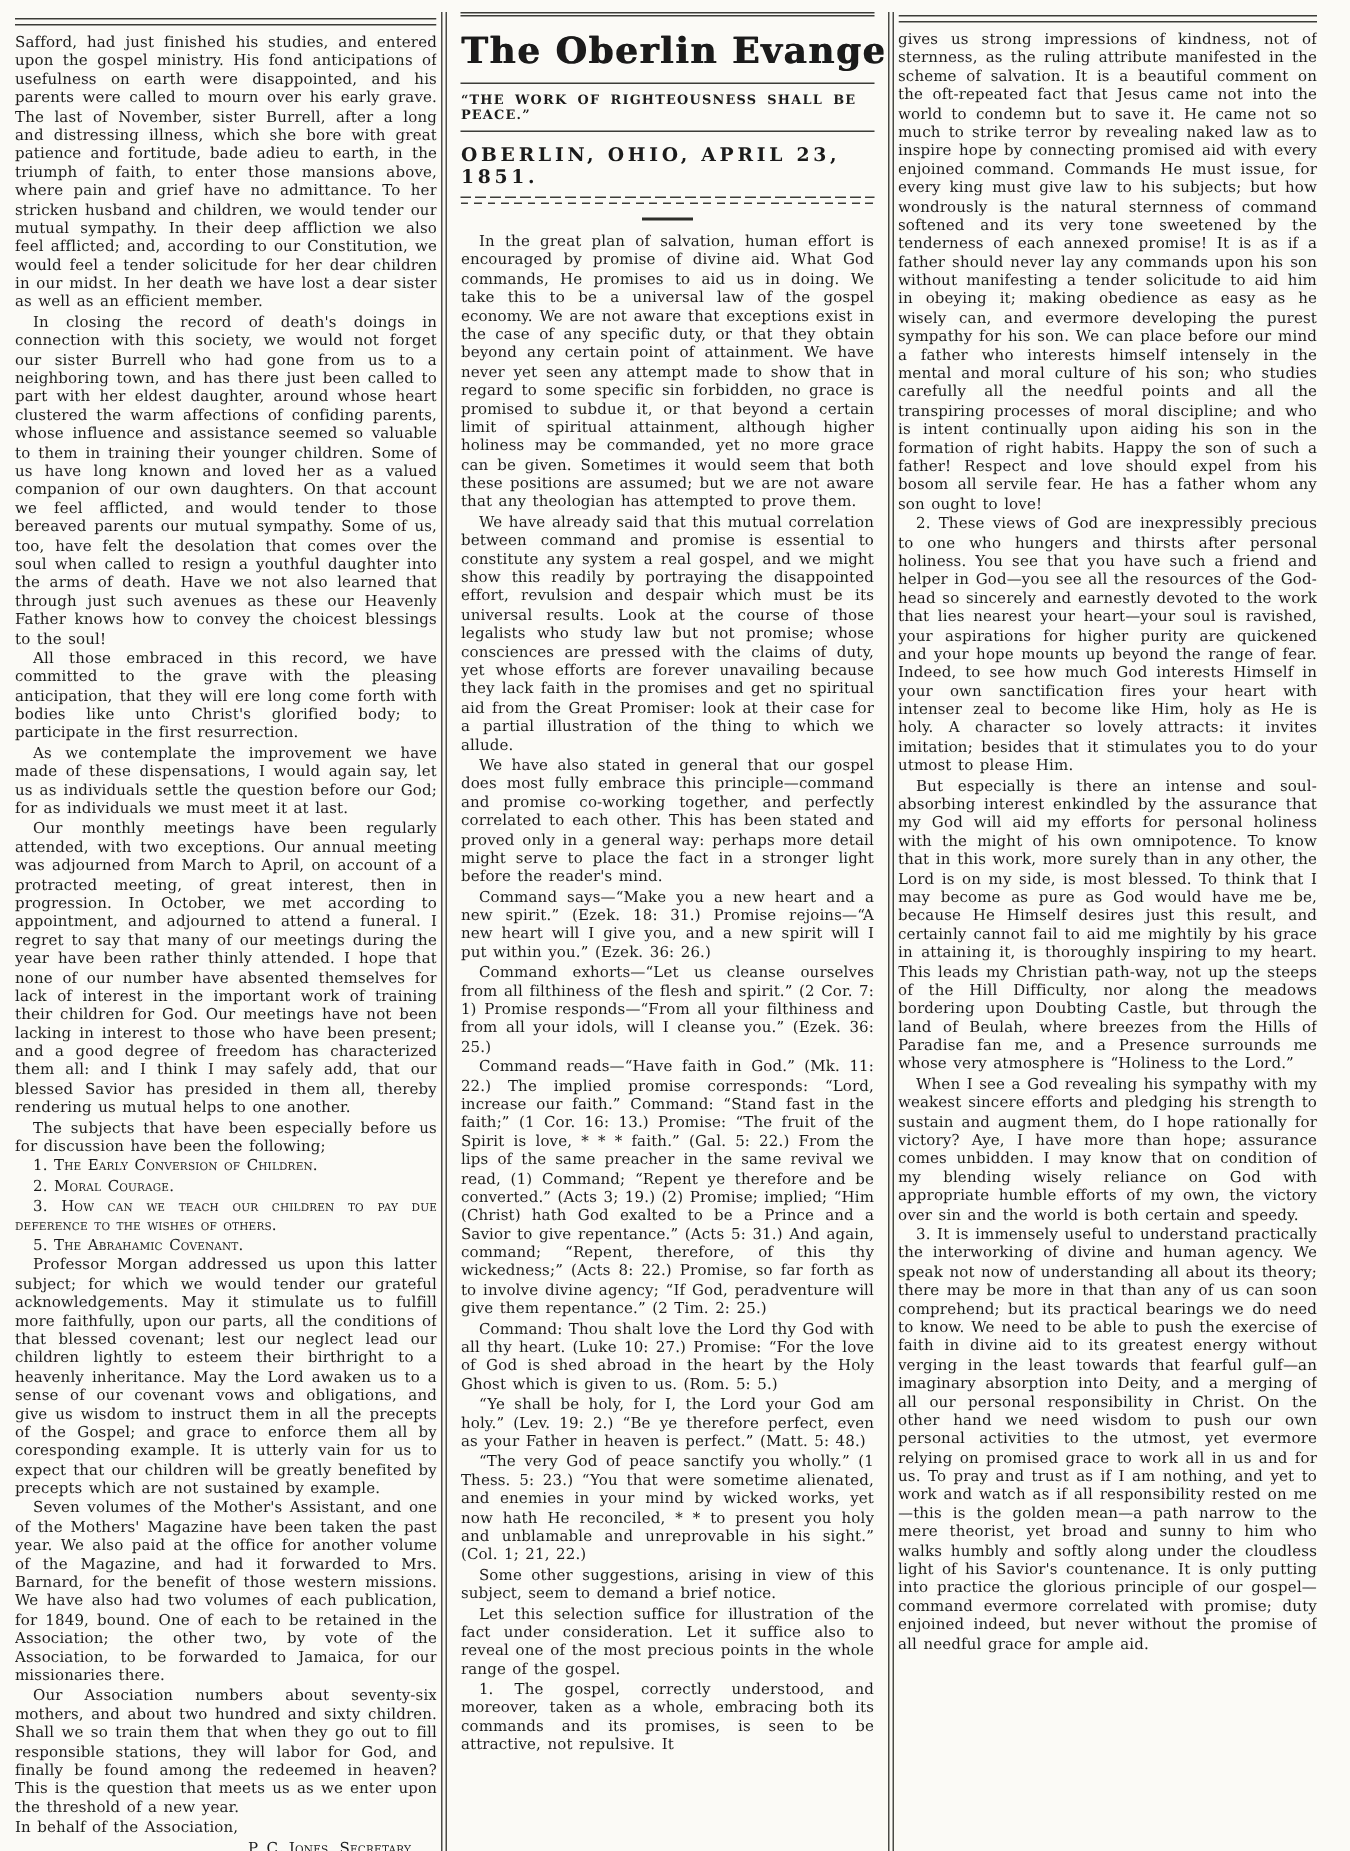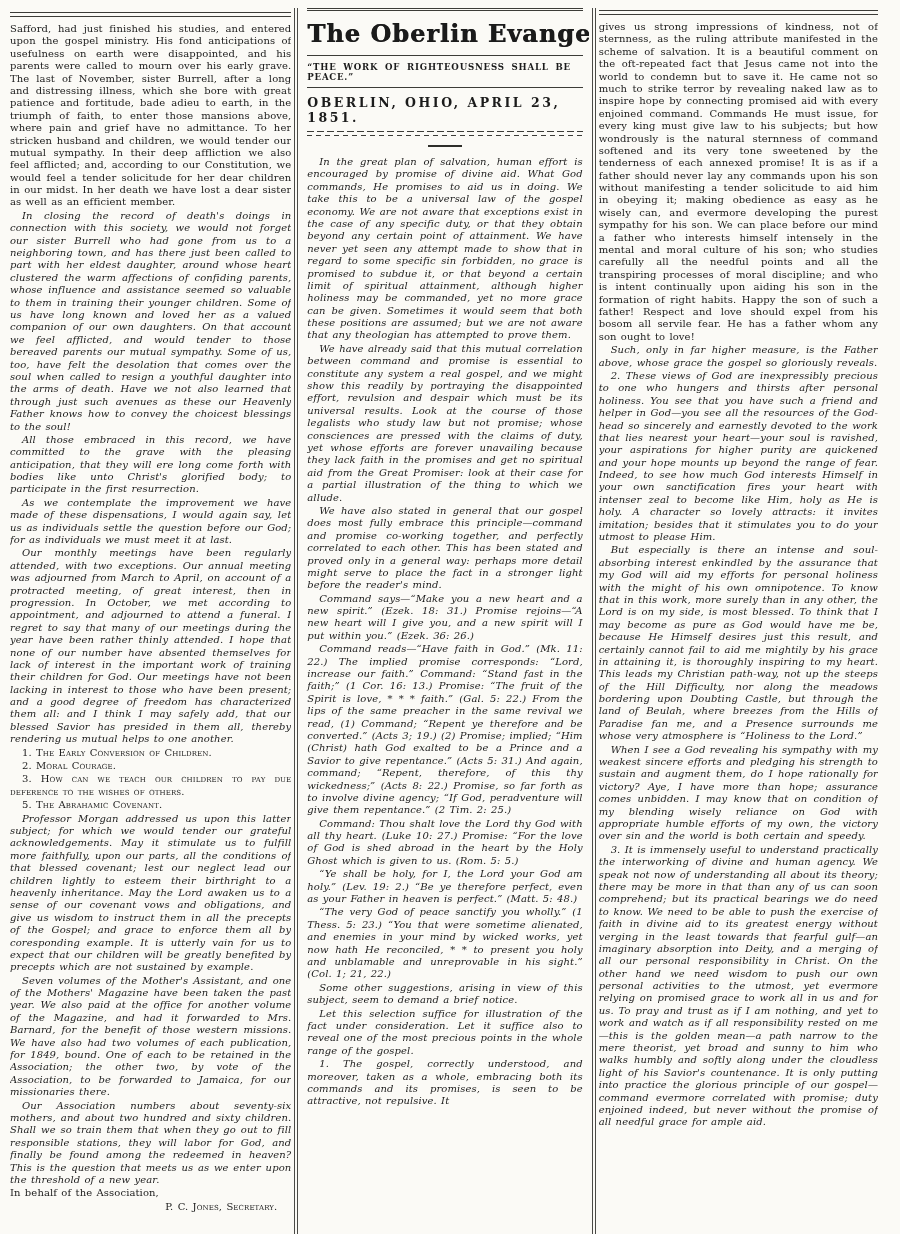--- a/index.html
+++ b/index.html
@@ -31,21 +31,21 @@
   
   .col p{
     margin:0;
     font-size:10px;
     line-height:1.24;
     text-align:justify;
     letter-spacing:.1px;
     word-spacing:1px;
   }
   .b-flush{text-indent:0;}
-  .b-indent{text-indent:1.2em;font-style:italic;}
+  .b-indent{text-indent:1.2em;}
   .b-subject{text-indent:1.2em;font-variant:small-caps;letter-spacing:.4px;}
   .b-center{text-indent:0;text-align:center;margin-top:1px !important;}
   .b-signature{text-indent:0;text-align:right !important;font-variant:small-caps;letter-spacing:.6px;padding-right:14px;margin-bottom:4px !important;}
   
   .mast-box{
     border-top:3px double #3c3c38;
     border-bottom:1px solid #3c3c38;
     padding:8px 0 7px 0;
     text-align:center;
   }
@@ -103,20 +103,21 @@
   <div class="cols">
 
     <div class="col col-left">
       <div class="col-toprule"></div>
       <div class="blocks">
           <p class="b-flush">Safford, had just finished his studies, and entered upon the gospel ministry. His fond anticipations of usefulness on earth were disappointed, and his parents were called to mourn over his early grave. The last of November, sister Burrell, after a long and distressing illness, which she bore with great patience and fortitude, bade adieu to earth, in the triumph of faith, to enter those mansions above, where pain and grief have no admittance. To her stricken husband and children, we would tender our mutual sympathy. In their deep affliction we also feel afflicted; and, according to our Constitution, we would feel a tender solicitude for her dear children in our midst. In her death we have lost a dear sister as well as an efficient member.</p>
           <p class="b-indent">In closing the record of death's doings in connection with this society, we would not forget our sister Burrell who had gone from us to a neighboring town, and has there just been called to part with her eldest daughter, around whose heart clustered the warm affections of confiding parents, whose influence and assistance seemed so valuable to them in training their younger children. Some of us have long known and loved her as a valued companion of our own daughters. On that account we feel afflicted, and would tender to those bereaved parents our mutual sympathy. Some of us, too, have felt the desolation that comes over the soul when called to resign a youthful daughter into the arms of death. Have we not also learned that through just such avenues as these our Heavenly Father knows how to convey the choicest blessings to the soul!</p>
           <p class="b-indent">All those embraced in this record, we have committed to the grave with the pleasing anticipation, that they will ere long come forth with bodies like unto Christ's glorified body; to participate in the first resurrection.</p>
           <p class="b-indent">As we contemplate the improvement we have made of these dispensations, I would again say, let us as individuals settle the question before our God; for as individuals we must meet it at last.</p>
           <p class="b-indent">Our monthly meetings have been regularly attended, with two exceptions. Our annual meeting was adjourned from March to April, on account of a protracted meeting, of great interest, then in progression. In October, we met according to appointment, and adjourned to attend a funeral. I regret to say that many of our meetings during the year have been rather thinly attended. I hope that none of our number have absented themselves for lack of interest in the important work of training their children for God. Our meetings have not been lacking in interest to those who have been present; and a good degree of freedom has characterized them all: and I think I may safely add, that our blessed Savior has presided in them all, thereby rendering us mutual helps to one another.</p>
+          <p class="b-indent">The subjects that have been especially before us for discussion have been the following;</p>
           <p class="b-subject">1. The Early Conversion of Children.</p>
           <p class="b-subject">2. Moral Courage.</p>
           <p class="b-subject">3. How can we teach our children to pay due deference to the wishes of others.</p>
           <p class="b-subject">5. The Abrahamic Covenant.</p>
           <p class="b-indent">Professor Morgan addressed us upon this latter subject; for which we would tender our grateful acknowledgements. May it stimulate us to fulfill more faithfully, upon our parts, all the conditions of that blessed covenant; lest our neglect lead our children lightly to esteem their birthright to a heavenly inheritance. May the Lord awaken us to a sense of our covenant vows and obligations, and give us wisdom to instruct them in all the precepts of the Gospel; and grace to enforce them all by coresponding example. It is utterly vain for us to expect that our children will be greatly benefited by precepts which are not sustained by example.</p>
           <p class="b-indent">Seven volumes of the Mother's Assistant, and one of the Mothers' Magazine have been taken the past year. We also paid at the office for another volume of the Magazine, and had it forwarded to Mrs. Barnard, for the benefit of those western missions. We have also had two volumes of each publication, for 1849, bound. One of each to be retained in the Association; the other two, by vote of the Association, to be forwarded to Jamaica, for our missionaries there.</p>
           <p class="b-indent">Our Association numbers about seventy-six mothers, and about two hundred and sixty children. Shall we so train them that when they go out to fill responsible stations, they will labor for God, and finally be found among the redeemed in heaven? This is the question that meets us as we enter upon the threshold of a new year.</p>
           <p class="b-center">In behalf of the Association,</p>
           <p class="b-signature">P. C. Jones, Secretary.</p>
         </div>
@@ -130,37 +131,37 @@
       </div>
       <div class="motto">“THE WORK OF RIGHTEOUSNESS SHALL BE PEACE.”</div>
       <div class="dateline">OBERLIN, OHIO, APRIL 23, 1851.</div>
       <div class="wavy-rule"></div>
       <div class="title-divider"></div>
       <div class="blocks">
           <p class="b-indent">In the great plan of salvation, human effort is encouraged by promise of divine aid. What God commands, He promises to aid us in doing. We take this to be a universal law of the gospel economy. We are not aware that exceptions exist in the case of any specific duty, or that they obtain beyond any certain point of attainment. We have never yet seen any attempt made to show that in regard to some specific sin forbidden, no grace is promised to subdue it, or that beyond a certain limit of spiritual attainment, although higher holiness may be commanded, yet no more grace can be given. Sometimes it would seem that both these positions are assumed; but we are not aware that any theologian has attempted to prove them.</p>
           <p class="b-indent">We have already said that this mutual correlation between command and promise is essential to constitute any system a real gospel, and we might show this readily by portraying the disappointed effort, revulsion and despair which must be its universal results. Look at the course of those legalists who study law but not promise; whose consciences are pressed with the claims of duty, yet whose efforts are forever unavailing because they lack faith in the promises and get no spiritual aid from the Great Promiser: look at their case for a partial illustration of the thing to which we allude.</p>
           <p class="b-indent">We have also stated in general that our gospel does most fully embrace this principle—command and promise co-working together, and perfectly correlated to each other. This has been stated and proved only in a general way: perhaps more detail might serve to place the fact in a stronger light before the reader's mind.</p>
           <p class="b-indent">Command says—“Make you a new heart and a new spirit.” (Ezek. 18: 31.) Promise rejoins—“A new heart will I give you, and a new spirit will I put within you.” (Ezek. 36: 26.)</p>
+          <p class="b-indent">Command exhorts—“Let us cleanse ourselves from all filthiness of the flesh and spirit.” (2 Cor. 7: 1) Promise responds—“From all your filthiness and from all your idols, will I cleanse you.” (Ezek. 36: 25.)</p>
           <p class="b-indent">Command reads—“Have faith in God.” (Mk. 11: 22.) The implied promise corresponds: “Lord, increase our faith.” Command: “Stand fast in the faith;” (1 Cor. 16: 13.) Promise: “The fruit of the Spirit is love, * * * faith.” (Gal. 5: 22.) From the lips of the same preacher in the same revival we read, (1) Command; “Repent ye therefore and be converted.” (Acts 3; 19.) (2) Promise; implied; “Him (Christ) hath God exalted to be a Prince and a Savior to give repentance.” (Acts 5: 31.) And again, command; “Repent, therefore, of this thy wickedness;” (Acts 8: 22.) Promise, so far forth as to involve divine agency; “If God, peradventure will give them repentance.” (2 Tim. 2: 25.)</p>
           <p class="b-indent">Command: Thou shalt love the Lord thy God with all thy heart. (Luke 10: 27.) Promise: “For the love of God is shed abroad in the heart by the Holy Ghost which is given to us. (Rom. 5: 5.)</p>
           <p class="b-indent">“Ye shall be holy, for I, the Lord your God am holy.” (Lev. 19: 2.) “Be ye therefore perfect, even as your Father in heaven is perfect.” (Matt. 5: 48.)</p>
           <p class="b-indent">“The very God of peace sanctify you wholly.” (1 Thess. 5: 23.) “You that were sometime alienated, and enemies in your mind by wicked works, yet now hath He reconciled, * * to present you holy and unblamable and unreprovable in his sight.” (Col. 1; 21, 22.)</p>
           <p class="b-indent">Some other suggestions, arising in view of this subject, seem to demand a brief notice.</p>
           <p class="b-indent">Let this selection suffice for illustration of the fact under consideration. Let it suffice also to reveal one of the most precious points in the whole range of the gospel.</p>
           <p class="b-indent">1. The gospel, correctly understood, and moreover, taken as a whole, embracing both its commands and its promises, is seen to be attractive, not repulsive. It</p>
         </div>
     </div>
 
     <div class="vrule"></div>
 
     <div class="col col-right">
       <div class="col-toprule"></div>
       <div class="blocks">
           <p class="b-flush">gives us strong impressions of kindness, not of sternness, as the ruling attribute manifested in the scheme of salvation. It is a beautiful comment on the oft-repeated fact that Jesus came not into the world to condemn but to save it. He came not so much to strike terror by revealing naked law as to inspire hope by connecting promised aid with every enjoined command. Commands He must issue, for every king must give law to his subjects; but how wondrously is the natural sternness of command softened and its very tone sweetened by the tenderness of each annexed promise! It is as if a father should never lay any commands upon his son without manifesting a tender solicitude to aid him in obeying it; making obedience as easy as he wisely can, and evermore developing the purest sympathy for his son. We can place before our mind a father who interests himself intensely in the mental and moral culture of his son; who studies carefully all the needful points and all the transpiring processes of moral discipline; and who is intent continually upon aiding his son in the formation of right habits. Happy the son of such a father! Respect and love should expel from his bosom all servile fear. He has a father whom any son ought to love!</p>
-          <p class="b-indent">Such, only in far higher measure, is the Father above, whose grace the gospel so gloriously reveals.</p>
           <p class="b-indent">2. These views of God are inexpressibly precious to one who hungers and thirsts after personal holiness. You see that you have such a friend and helper in God—you see all the resources of the God-head so sincerely and earnestly devoted to the work that lies nearest your heart—your soul is ravished, your aspirations for higher purity are quickened and your hope mounts up beyond the range of fear. Indeed, to see how much God interests Himself in your own sanctification fires your heart with intenser zeal to become like Him, holy as He is holy. A character so lovely attracts: it invites imitation; besides that it stimulates you to do your utmost to please Him.</p>
           <p class="b-indent">But especially is there an intense and soul-absorbing interest enkindled by the assurance that my God will aid my efforts for personal holiness with the might of his own omnipotence. To know that in this work, more surely than in any other, the Lord is on my side, is most blessed. To think that I may become as pure as God would have me be, because He Himself desires just this result, and certainly cannot fail to aid me mightily by his grace in attaining it, is thoroughly inspiring to my heart. This leads my Christian path-way, not up the steeps of the Hill Difficulty, nor along the meadows bordering upon Doubting Castle, but through the land of Beulah, where breezes from the Hills of Paradise fan me, and a Presence surrounds me whose very atmosphere is “Holiness to the Lord.”</p>
           <p class="b-indent">When I see a God revealing his sympathy with my weakest sincere efforts and pledging his strength to sustain and augment them, do I hope rationally for victory? Aye, I have more than hope; assurance comes unbidden. I may know that on condition of my blending wisely reliance on God with appropriate humble efforts of my own, the victory over sin and the world is both certain and speedy.</p>
           <p class="b-indent">3. It is immensely useful to understand practically the interworking of divine and human agency. We speak not now of understanding all about its theory; there may be more in that than any of us can soon comprehend; but its practical bearings we do need to know. We need to be able to push the exercise of faith in divine aid to its greatest energy without verging in the least towards that fearful gulf—an imaginary absorption into Deity, and a merging of all our personal responsibility in Christ. On the other hand we need wisdom to push our own personal activities to the utmost, yet evermore relying on promised grace to work all in us and for us. To pray and trust as if I am nothing, and yet to work and watch as if all responsibility rested on me—this is the golden mean—a path narrow to the mere theorist, yet broad and sunny to him who walks humbly and softly along under the cloudless light of his Savior's countenance. It is only putting into practice the glorious principle of our gospel—command evermore correlated with promise; duty enjoined indeed, but never without the promise of all needful grace for ample aid.</p>
         </div>
     </div>
 
   </div>
 </div>
 

